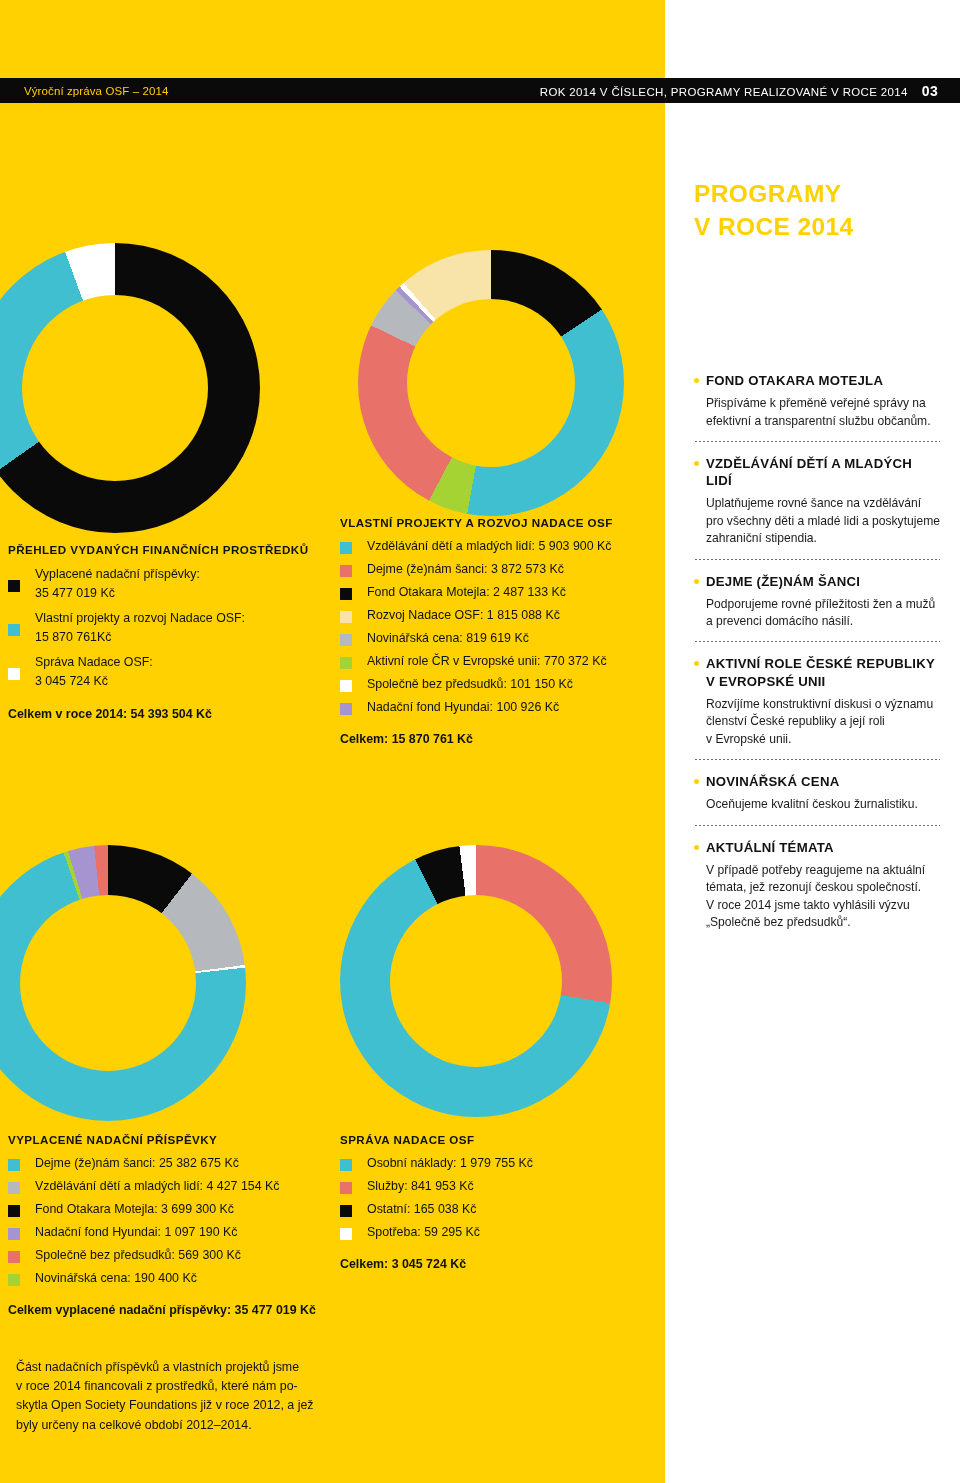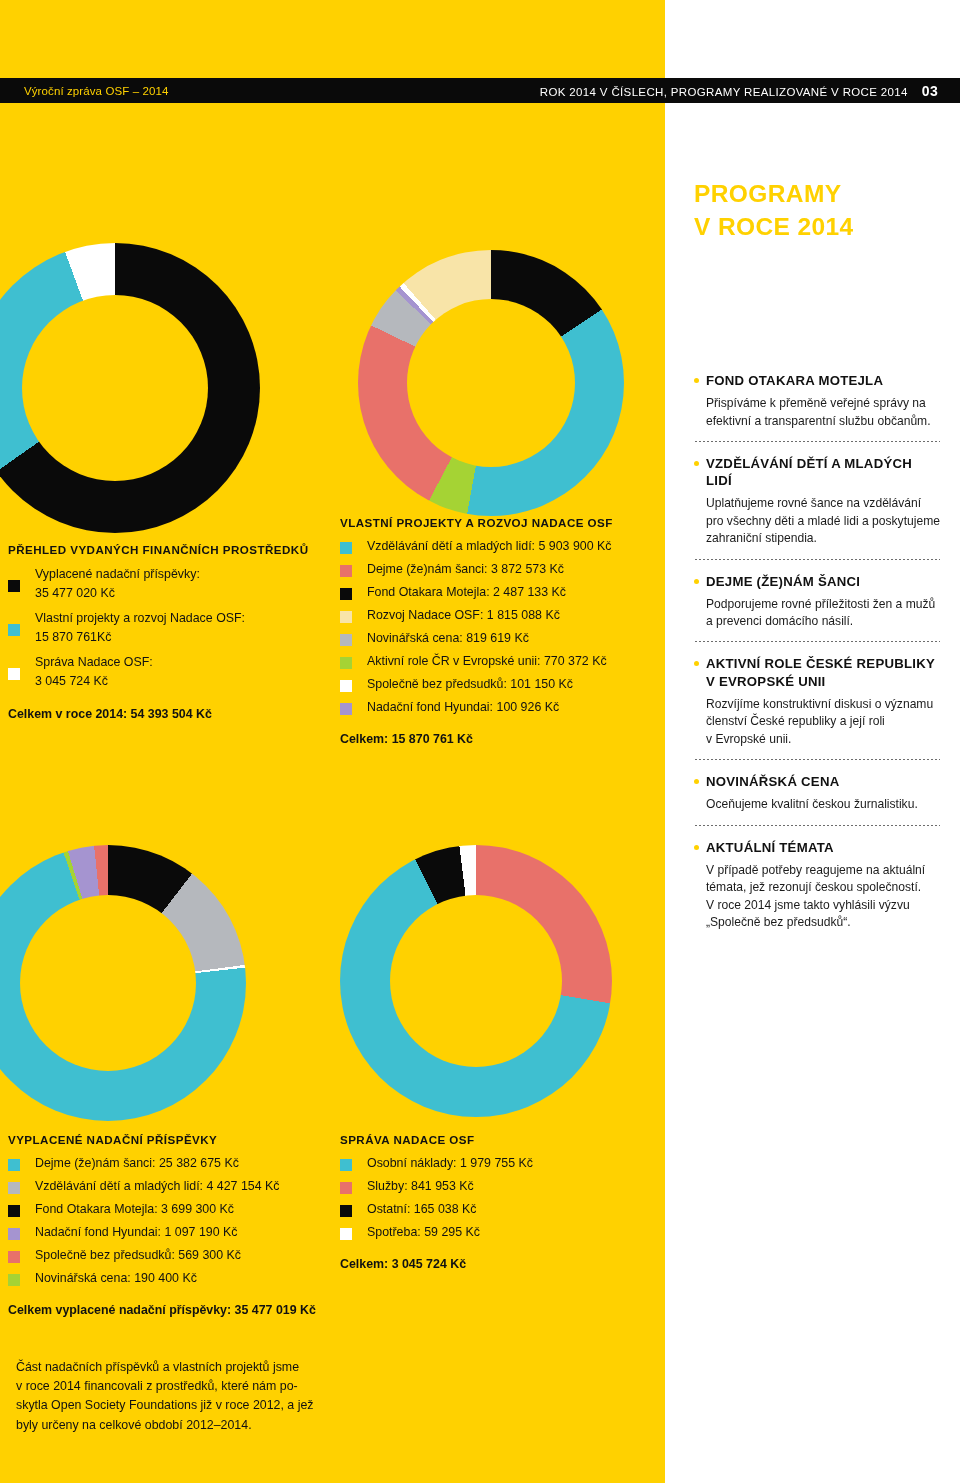--- a/index.html
+++ b/index.html
@@ -231,21 +231,21 @@
     <div class="hole"></div>
   </div>
 
 <div class="legend" id="legend-prehled">
   <h3>PŘEHLED VYDANÝCH FINANČNÍCH PROSTŘEDKŮ</h3>
   <div>
       <div class="legend-row two-line">
         <span class="swatch" style="background: rgb(10, 10, 10);"></span>
         <span class="legend-label">
           <span style="display: block;">Vyplacené nadační příspěvky:</span>
-          <span style="display: block;">35 477 020 Kč</span>
+          <span style="display: block;">35 477 019 Kč</span>
         </span>
       </div>
       <div class="legend-row two-line">
         <span class="swatch" style="background: rgb(63, 191, 208);"></span>
         <span class="legend-label">
           <span style="display: block;">Vlastní projekty a rozvoj Nadace OSF:</span>
           <span style="display: block;">15 870 761Kč</span>
         </span>
       </div>
       <div class="legend-row two-line">

